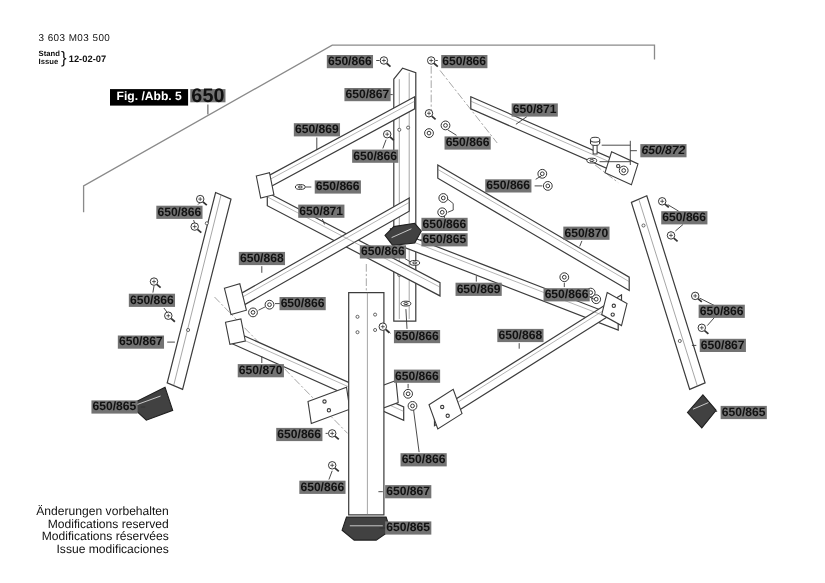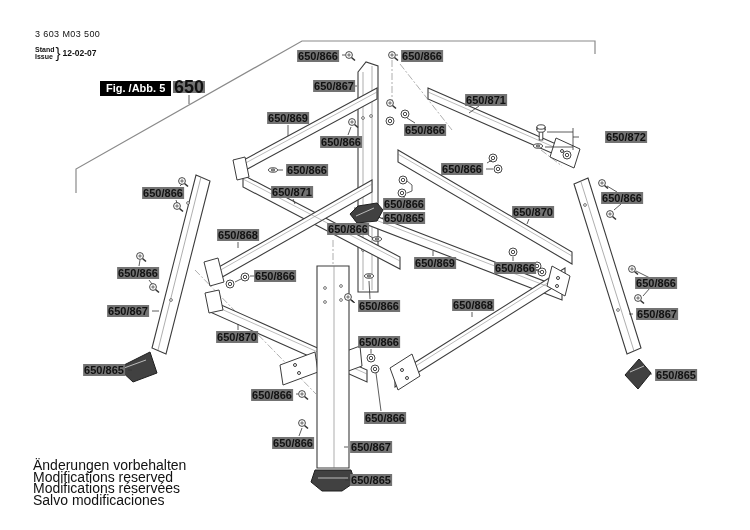--- a/index.html
+++ b/index.html
@@ -18,21 +18,21 @@
     position:absolute;left:35px;top:29px;font-size:9px;color:#111;letter-spacing:.4px;
   }
   #revision{position:absolute;left:35px;top:44px;display:flex;align-items:center;color:#111;}
   #revision .word{font-size:7px;line-height:7px;font-weight:bold;}
   #revision .brace{font-size:15px;font-weight:normal;margin:0 2px 0 1px;}
   #revision .date{font-size:8.5px;font-weight:bold;}
   #figure-box{
     position:absolute;left:100px;top:45px;background:#000;color:#fff;
     font-weight:bold;font-size:11px;padding:1px 6px 2px 6px;margin-top:36px;
   }
-  #footer{position:absolute;left:33px;top:460px;font-size:14px;line-height:11.5px;color:#111;}
+  #footer{position:absolute;left:33px;top:460px;font-size:11px;line-height:11.5px;color:#111;text-align:right;}
 </style>
 </head>
 <body>
 
 <div id="stage">
 
   <svg id="diagram" width="750" height="530" viewBox="0 0 750 530">
 
     <polyline points="76,193 76,169 302,41 595,41 595,54" fill="none" stroke="#8a8a8a" stroke-width="1.2"></polyline>
 
@@ -359,21 +359,21 @@
 
   <div id="label-layer">
       <div class="part-label big" style="left: 189px; top: 87px;">650</div>
       <div class="part-label" style="left: 318px; top: 56px;">650/866</div>
       <div class="part-label" style="left: 422px; top: 56px;">650/866</div>
       <div class="part-label" style="left: 334px; top: 86px;">650/867</div>
       <div class="part-label" style="left: 288px; top: 118px;">650/869</div>
       <div class="part-label" style="left: 486px; top: 100px;">650/871</div>
       <div class="part-label" style="left: 341px; top: 142px;">650/866</div>
       <div class="part-label" style="left: 425px; top: 130px;">650/866</div>
-      <div class="part-label" style="left: 626px; top: 137px;">650/872</div>
+      <div class="part-label" style="left: 603px; top: 137px; font-style: italic;">650/872</div>
       <div class="part-label" style="left: 622px; top: 198px;">650/866</div>
       <div class="part-label" style="left: 307px; top: 170px;">650/866</div>
       <div class="part-label" style="left: 292px; top: 192px;">650/871</div>
       <div class="part-label" style="left: 163px; top: 193px;">650/866</div>
       <div class="part-label" style="left: 462px; top: 169px;">650/866</div>
       <div class="part-label" style="left: 533px; top: 212px;">650/870</div>
       <div class="part-label" style="left: 404px; top: 204px;">650/866</div>
       <div class="part-label" style="left: 404px; top: 218px;">650/865</div>
       <div class="part-label" style="left: 348px; top: 229px;">650/866</div>
       <div class="part-label" style="left: 238px; top: 235px;">650/868</div>
@@ -405,15 +405,15 @@
     </span>
     <span class="brace">}</span>
     <span class="date">12-02-07</span>
   </div>
   <div id="figure-box">Fig. /Abb. 5</div>
 
   <div id="footer">
     <div>Änderungen vorbehalten</div>
     <div>Modifications reserved</div>
     <div>Modifications réservées</div>
-    <div>Salvo modificaciones</div>
+    <div>Issue modificaciones</div>
   </div>
 </div>
 
 </body></html>

